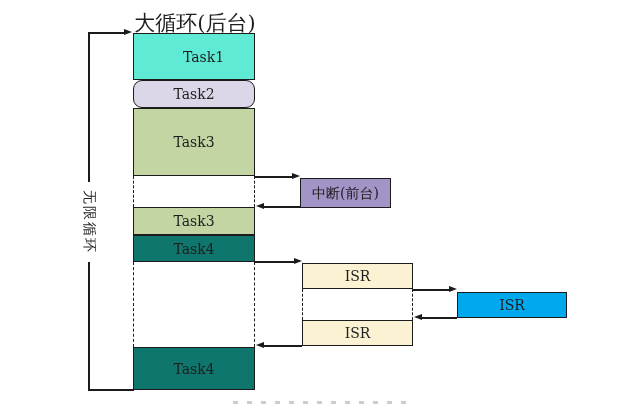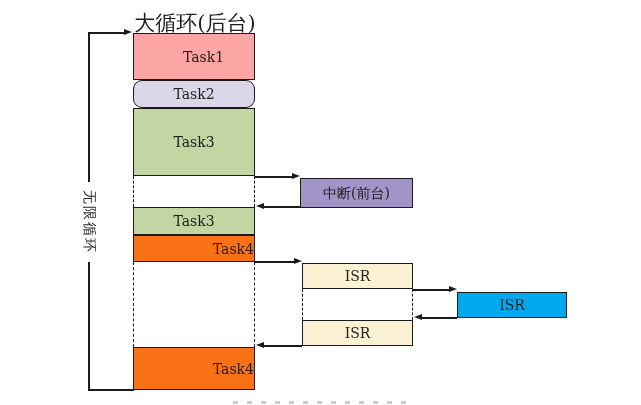--- a/index.html
+++ b/index.html
@@ -13,24 +13,24 @@
     position:absolute;box-sizing:border-box;border:1px solid #1b1b1b;
     display:flex;align-items:center;justify-content:center;
     font-size:14px;line-height:1;
   }
   .gap{
     position:absolute;box-sizing:border-box;
     border-left:1px dashed #1b1b1b;border-right:1px dashed #1b1b1b;
     background:#fff;
   }
   
-  .f-task1{background:#fca5a5;padding-left:19px;}
+  .f-task1{background:#5eead4;padding-left:19px;}
   .f-task2{background:#DCD7E8;}
   .f-task3{background:#C2D5A2;}
-  .f-task4{background:#f97316;justify-content:flex-end;}
+  .f-task4{background:#0f766e;}
   .f-int  {background:#A294C7;}
   .f-isr  {background:#FBF1D3;}
   .f-blue {background:#00A9EE;}
   
   .title{
     position:absolute;font-size:21px;text-align:center;white-space:nowrap;
   }
   
   .vline{position:absolute;width:1.5px;background:#1b1b1b;}
   .hline{position:absolute;height:1.5px;background:#1b1b1b;}
@@ -90,21 +90,21 @@
     <span>Task3</span>
   </div>
   <div class="box f-task4" style="left:133px;top:235px;width:122px;height:27px;">
     <span>Task4</span>
   </div>
   <div class="gap" style="left:133px;top:262px;width:122px;height:85px;"></div>
   <div class="box f-task4" style="left:133px;top:347px;width:122px;height:43px;">
     <span>Task4</span>
   </div>
 
-  <div class="box f-int" style="left:300px;top:178px;width:113px;height:30px;">
+  <div class="box f-int" style="left:300px;top:178px;width:91px;height:30px;">
     <span>中断(前台)</span>
   </div>
 
   <div class="box f-isr" style="left:302px;top:263px;width:111px;height:26px;">
     <span>ISR</span>
   </div>
   <div class="gap" style="left:302px;top:289px;width:111px;height:31px;"></div>
   <div class="box f-isr" style="left:302px;top:320px;width:111px;height:26px;">
     <span>ISR</span>
   </div>

